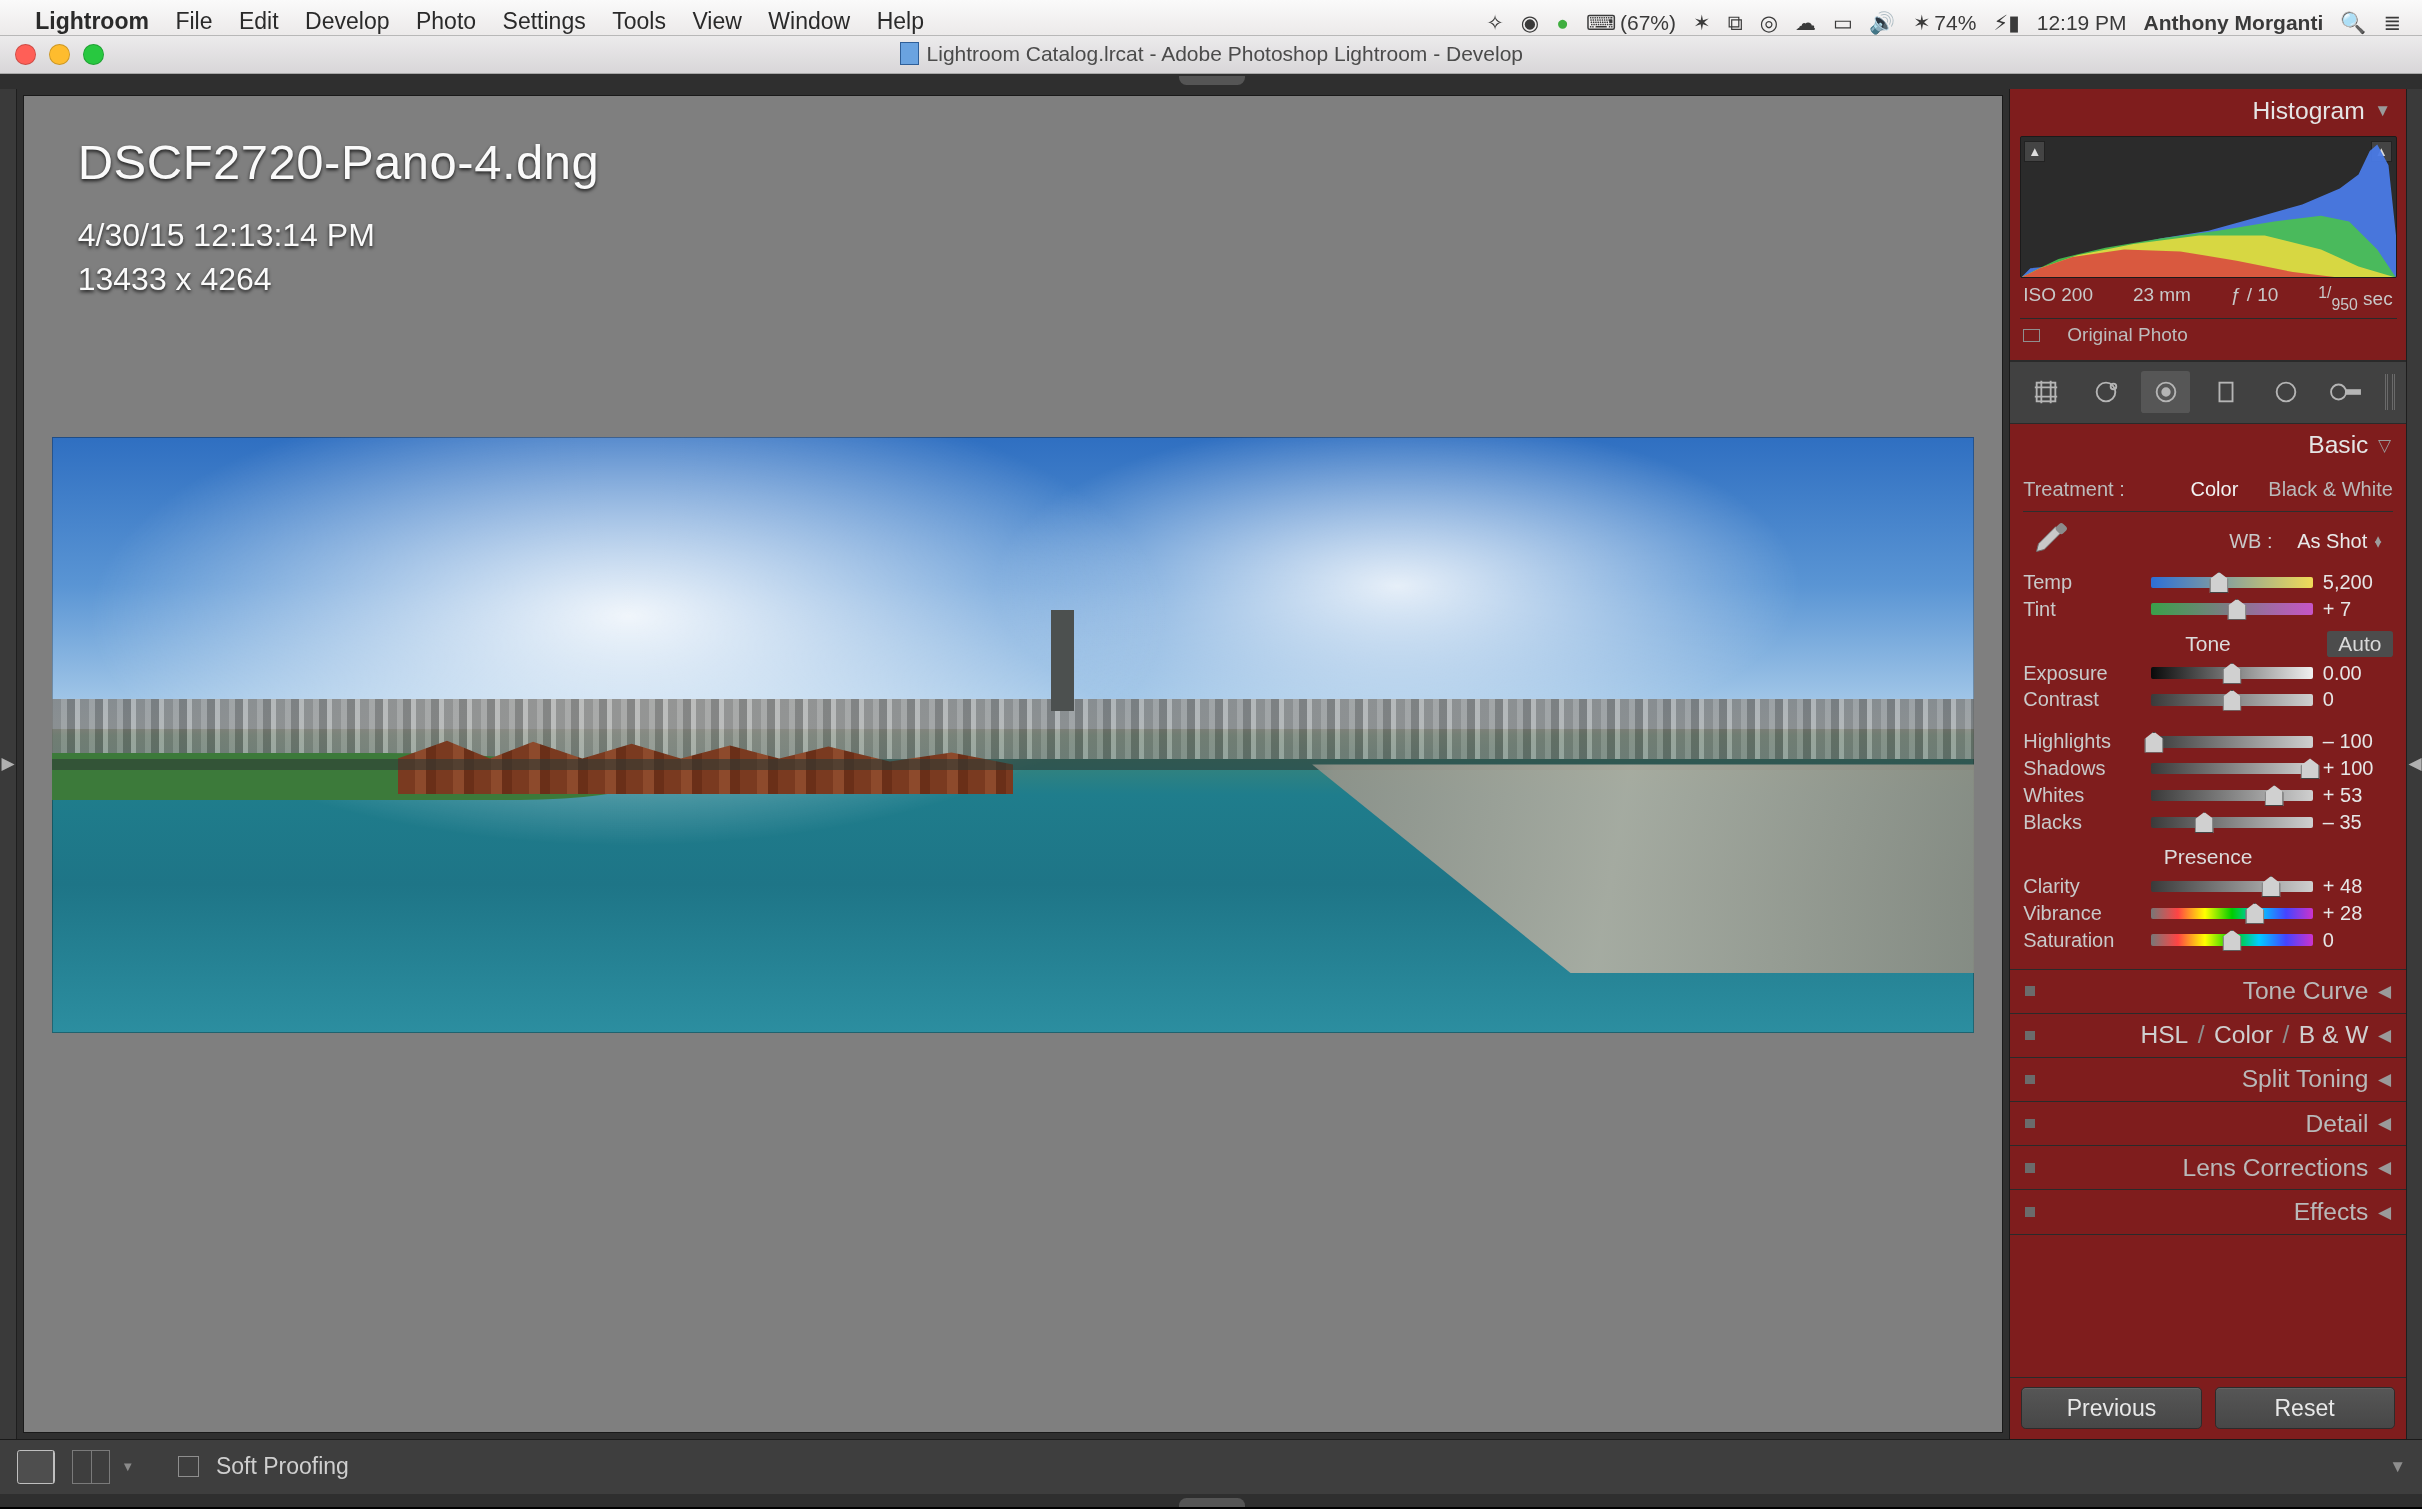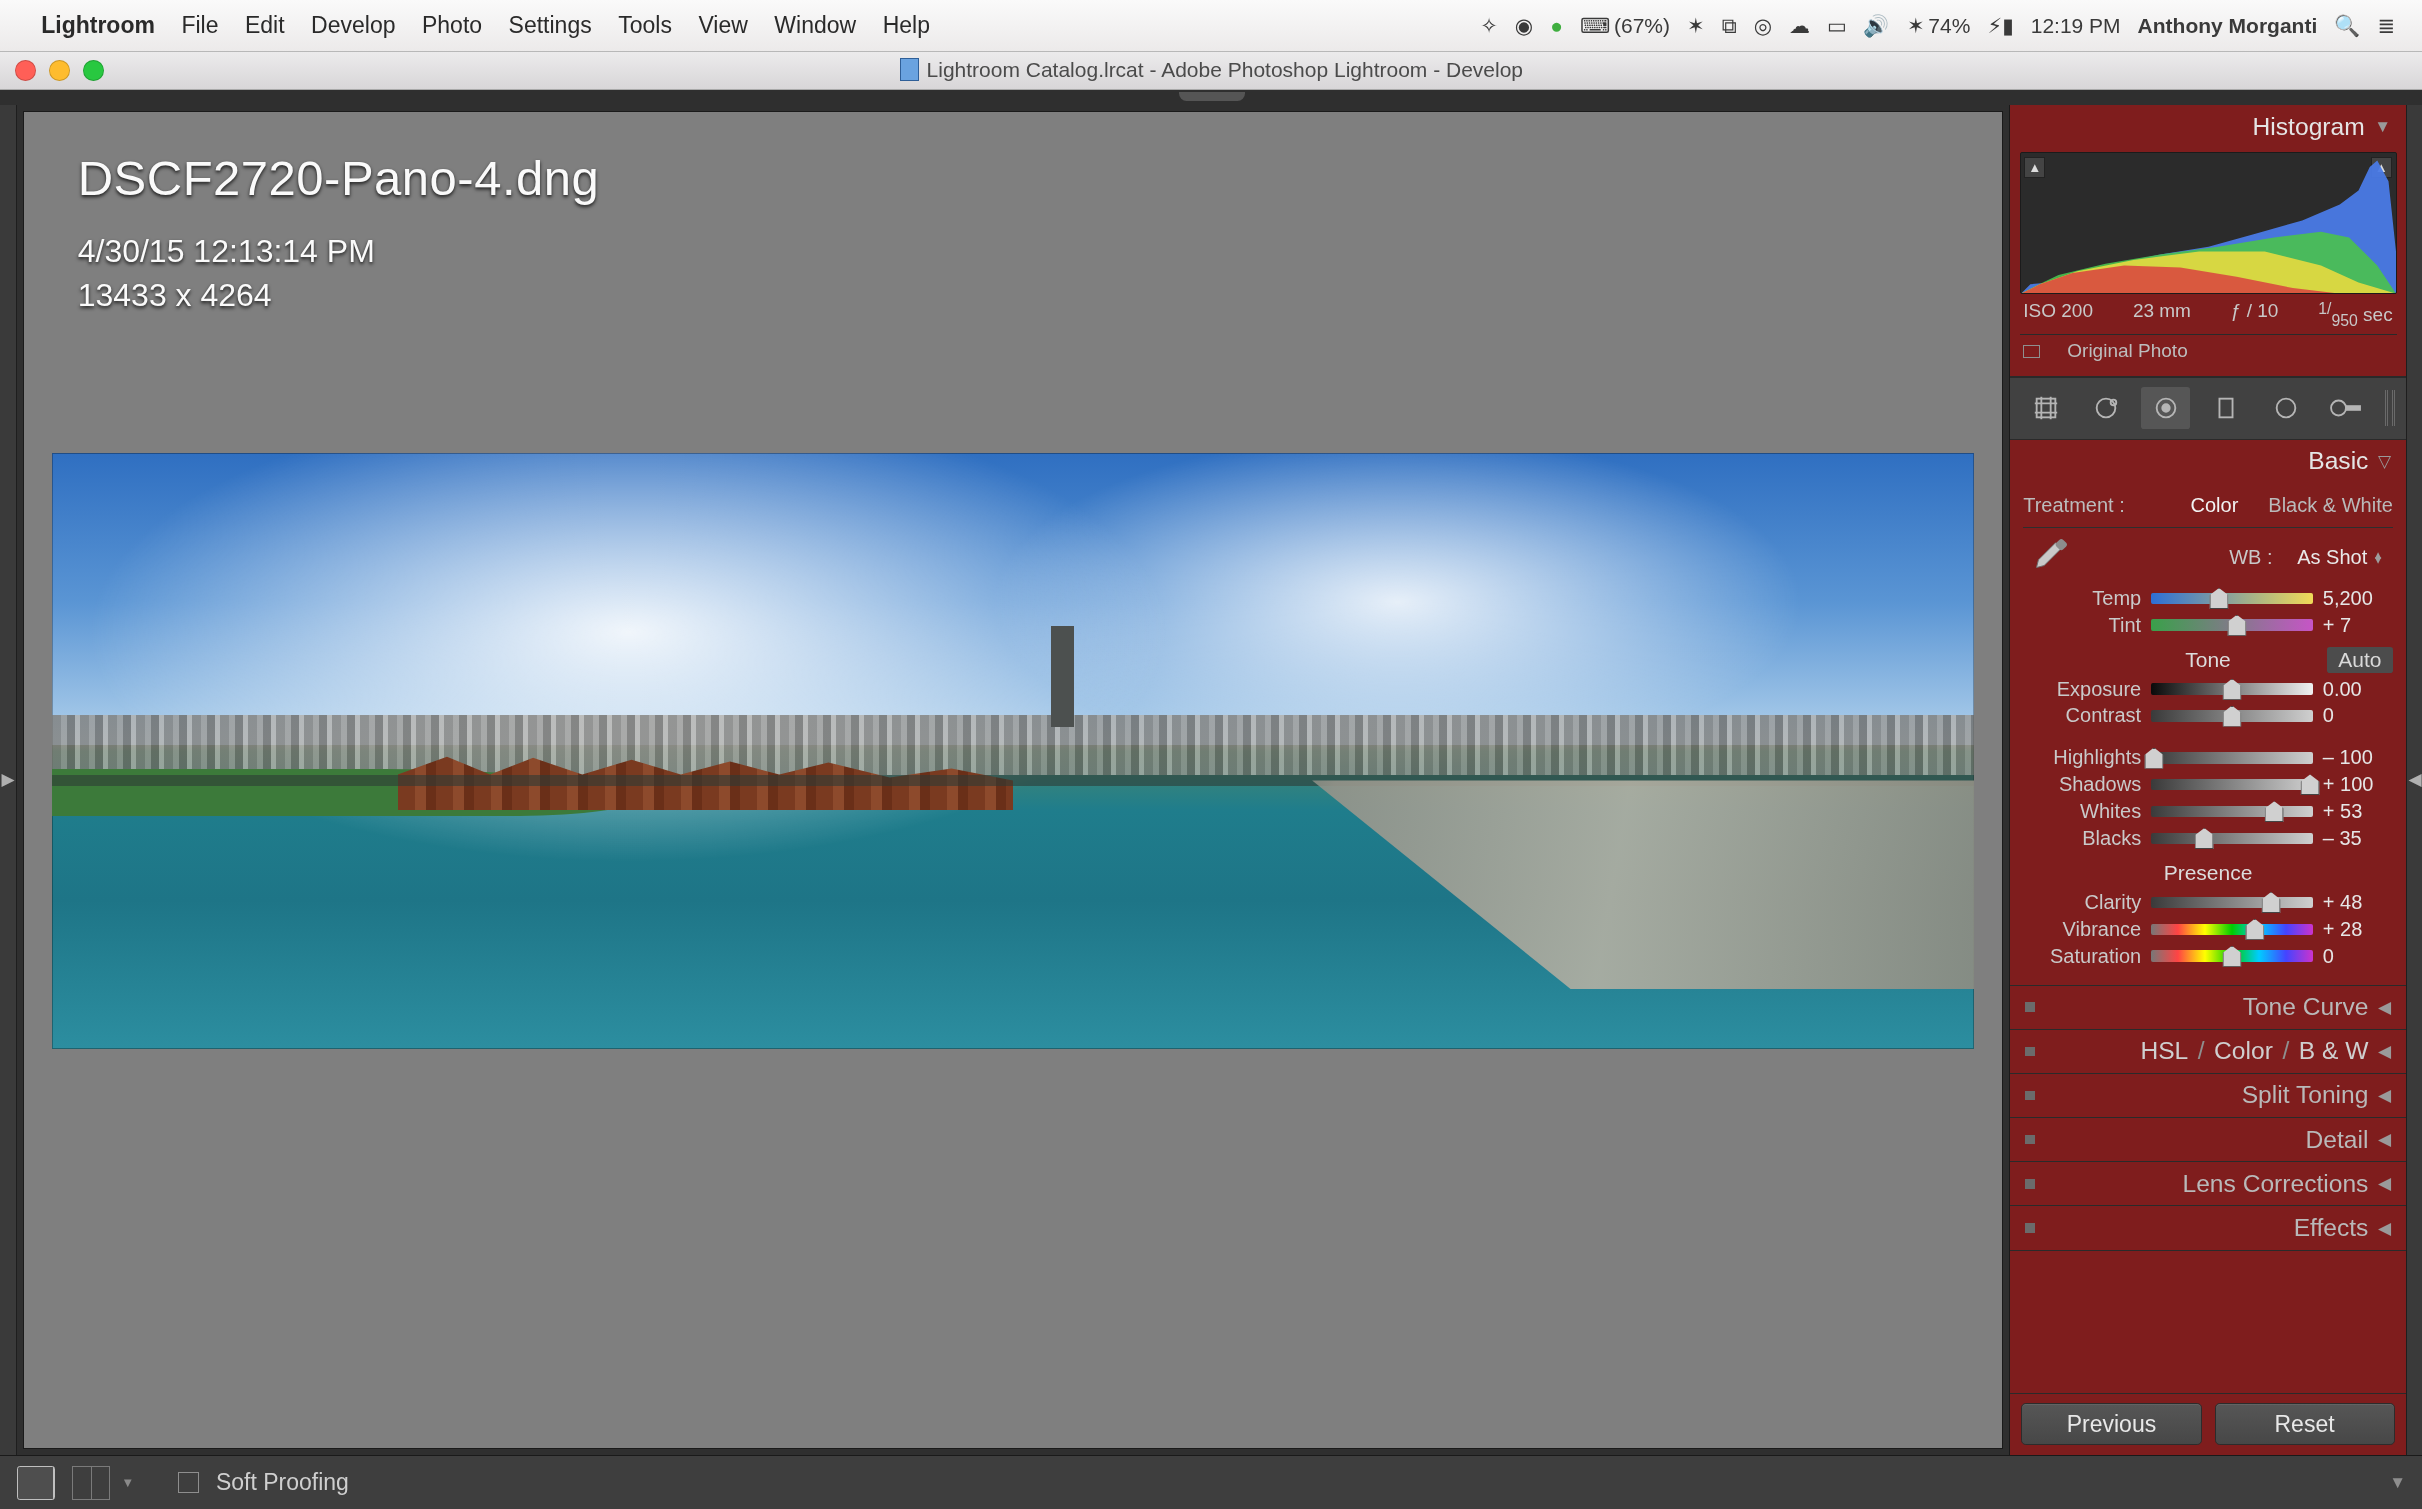--- a/index.html
+++ b/index.html
@@ -1,20 +1,20 @@
 <!DOCTYPE html>
 <html style="font-size:15px"><head>
 <meta charset="utf-8">
 <style>
 * { margin: 0; padding: 0; box-sizing: border-box; font-family: -apple-system, "Lucida Grande", "Helvetica Neue", Arial, sans-serif; -webkit-font-smoothing: antialiased; }
 html, body { width: 2423px; height: 1509px; overflow: hidden; background: #000; }
 body { transform-origin: top left; }
 
 
-.mac-menu-bar { height: 52px; background: linear-gradient(#fafafa,#eceaea); display:flex; align-items:center; padding:0 28px; font-size: 23px; color:#2a2a2a; border-bottom:0.9px solid #b8b8b8; }
+.mac-menu-bar { height: 36px; background: linear-gradient(#fafafa,#eceaea); display:flex; align-items:flex-end; padding:0 22px; font-size: 23px; color:#2a2a2a; border-bottom:0.9px solid #b8b8b8; }
 .mac-menu-bar .apple { font-size:24.6px; margin-right:13.2px; }
 .mac-menu-bar .app-name { font-weight:700; margin-right:17px; }
 .mac-menu-bar .menu-item { margin-right:26.5px; cursor:default; }
 .mac-menu-bar .spacer { flex:1; }
 .mac-statuses { display:flex; align-items:center; gap:17px; font-size:21px; color:#3a3a3a; }
 .mac-statuses .mi { display:inline-flex; align-items:center; gap:3.8px; }
 .mac-statuses .user { font-weight:700; }
 
 
 .title-bar { height:38px; background:linear-gradient(#ecebec,#d8d6d8); display:flex; align-items:center; position:relative; border-bottom:0.9px solid #a9a9a9; }
@@ -87,21 +87,21 @@
 
 .toolstrip { display:flex; align-items:center; justify-content:space-between; padding:9.5px 11.4px; gap:9.5px; background:#414141; border-top:0.9px solid #2a2a2a; border-bottom:0.9px solid #2a2a2a; }
 .toolbtn { width:49px; height:42px; display:flex; align-items:center; justify-content:center; border-radius:2.8px; }
 .toolbtn.active { background:#565656; }
 .toolbtn svg { stroke:#b5b5b5; fill:none; stroke-width:2; }
 .tool-grip { width:9.5px; height:36px; border-left:3.8px double #6a6a6a; border-right:3.8px double #6a6a6a; margin-left:3.8px; }
 
 
 .basic-body { padding:5.7px 13.2px 13.2px; font-size:20px; }
 .row { display:flex; align-items:center; gap:9.5px; margin:3.8px 0; }
-.row .lbl { width:118px; text-align:right; color:#c9c9c9; font-size:20px; }
+.row .lbl { width:118px; color:#c9c9c9; font-size:20px; }
 .row .val { width:70px; text-align:left; color:#e6e6e6; font-size:20px; }
 .slider-track { flex:1; height:11.4px; position:relative; border-radius:1.9px; background:linear-gradient(90deg,#8a8a8a,#d9d9d9); }
 .slider-track.bw   { background:linear-gradient(90deg,#0a0a0a,#f0f0f0); }
 .slider-track.h    { background:linear-gradient(90deg,#3a3a3a,#cfcfcf); }
 .slider-track.temp { background:linear-gradient(90deg,#2d6fd6,#f0da58); }
 .slider-track.tint { background:linear-gradient(90deg,#3aa04a,#c655c6); }
 .slider-track.satv { background:linear-gradient(90deg,#777,#f44,#ff0,#0c0,#0cf,#44f,#c3c); }
 .slider-thumb { position:absolute; top:-4.7px; width:19px; height:21px; transform:translateX(-50%); }
 .slider-thumb::before { content:""; position:absolute; inset:0; background:#d0d0d0; clip-path:polygon(50% 0,100% 35%,100% 100%,0 100%,0 35%); border:0.9px solid #444; }
 

